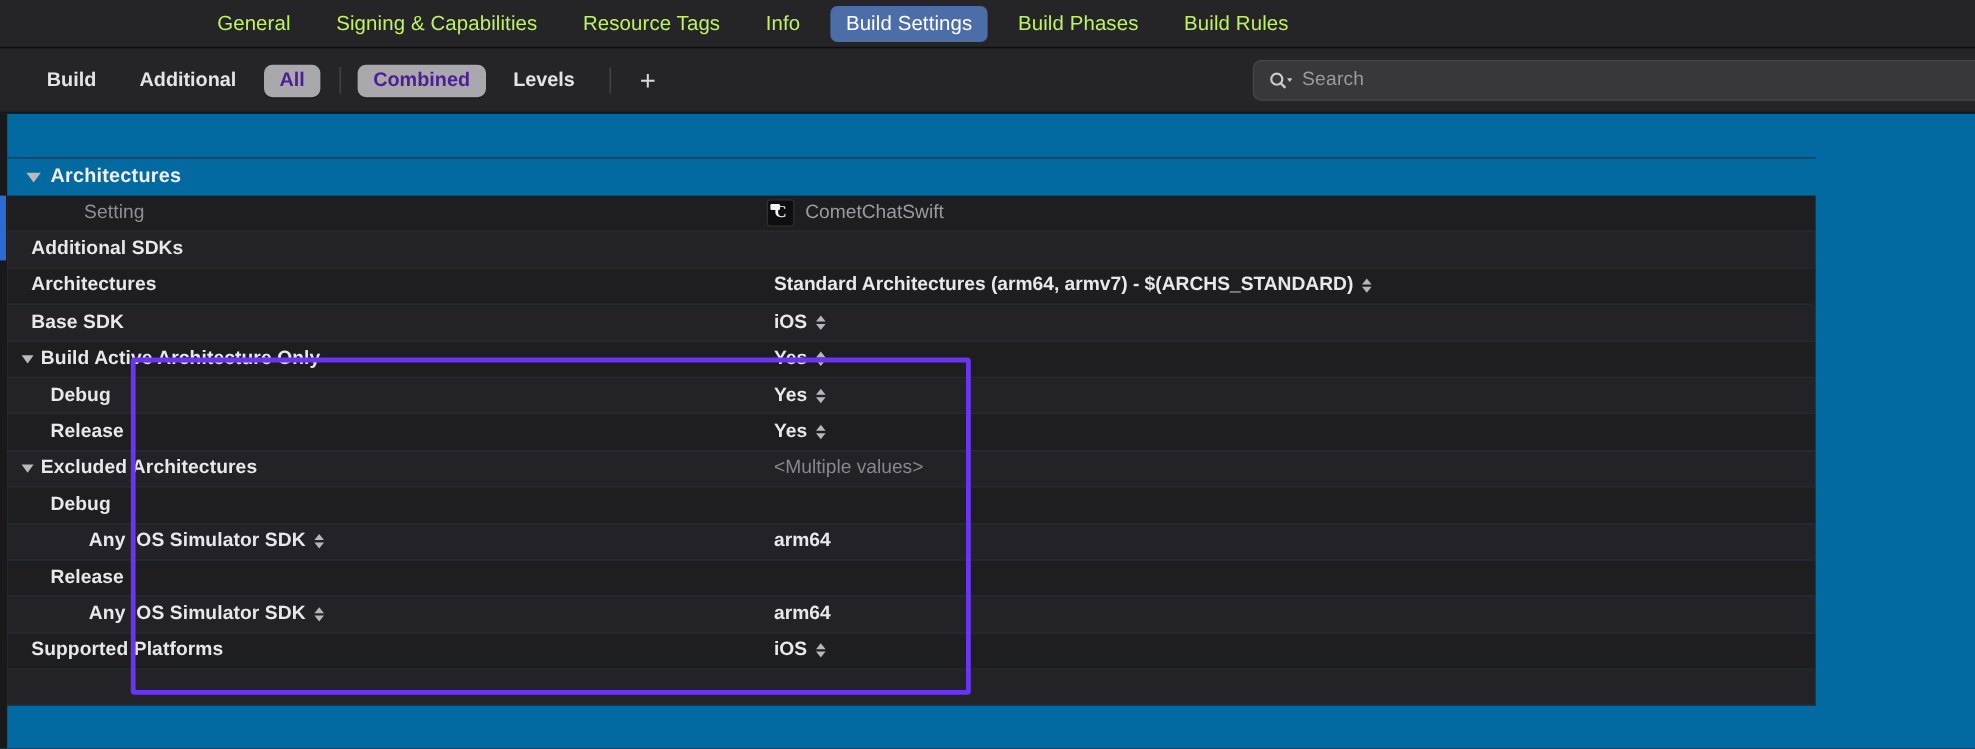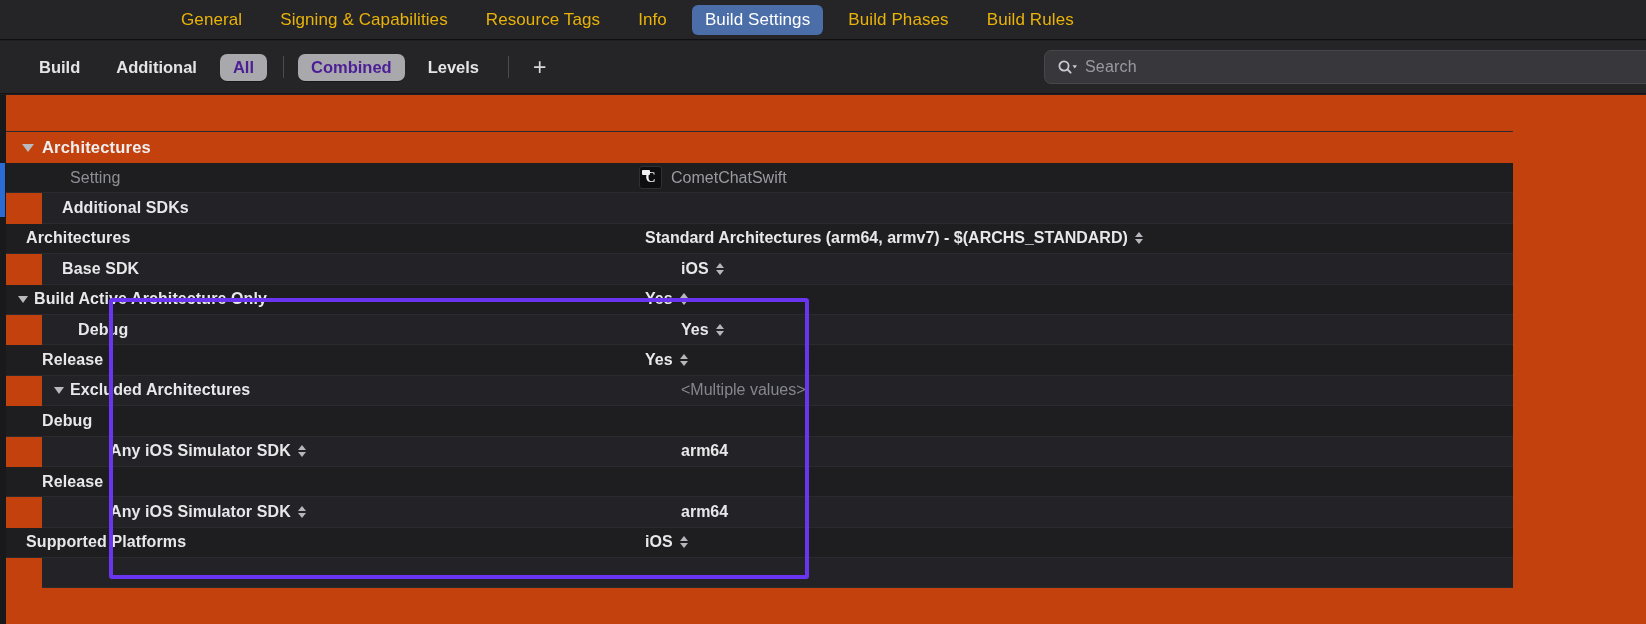--- a/index.html
+++ b/index.html
@@ -26,21 +26,21 @@
     width: 1646px; height: 40px;
     background: #252528;
     display: flex;
     align-items: center;
     justify-content: flex-start;
     padding-left: 168px;
     border-bottom: 1px solid #0f0f11;
   }
   .tab {
     font-size: 17px;
-    color: #eab308;
+    color: #bef264;
     padding: 5px 13px;
     margin-right: 12px;
     border-radius: 6px;
     white-space: nowrap;
     letter-spacing: 0.1px;
   }
   .tab.selected {
     background: #4a6фcc;
     background: #4b6ea8;
     color: #ffffff;
@@ -101,21 +101,21 @@
     font-size: 16px;
     color: #9a9aa0;
     letter-spacing: .2px;
   }
 
   
   .content {
     position: absolute;
     left: 0; top: 95px;
     width: 1646px; height: 529px;
-    background: #c2410c;
+    background: #0369a1;
     overflow: hidden;
   }
   .leftrail {
     position: absolute;
     left: 0; top: 0;
     width: 6px; height: 529px;
     background: #19191c;
   }
   .railblue {
     position: absolute;
@@ -153,21 +153,21 @@
     left: 6px; top: 68px;
     width: 1507px;
   }
   .row {
     position: relative;
     height: 30.4px;
     display: flex;
     align-items: center;
     border-bottom: 1px solid #2b2b2f;
   }
-  .row.odd  { background: #232327; margin-left: 36px; }
+  .row.odd  { background: #232327; }
   .row.even { background: #1e1e21; }
   .row.header { background: #1e1e21; }
 
   .cell-label {
     position: absolute;
     left: 0; top: 0;
     height: 100%;
     display: flex;
     align-items: center;
     font-size: 16px;

